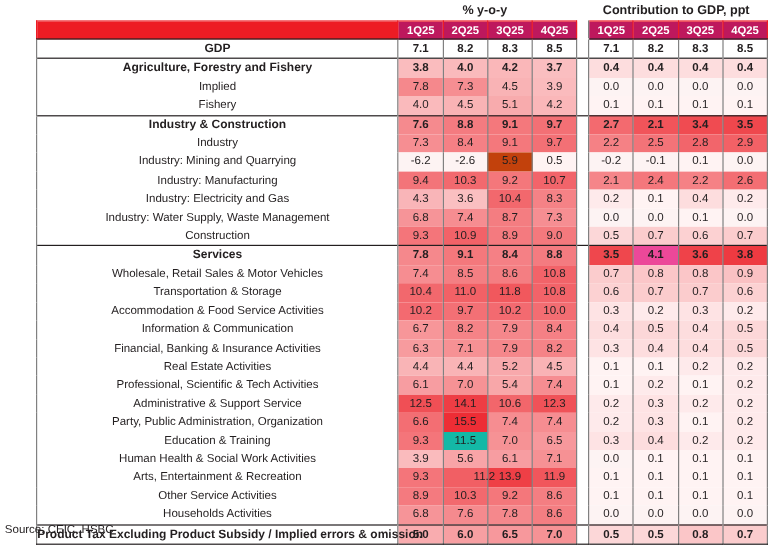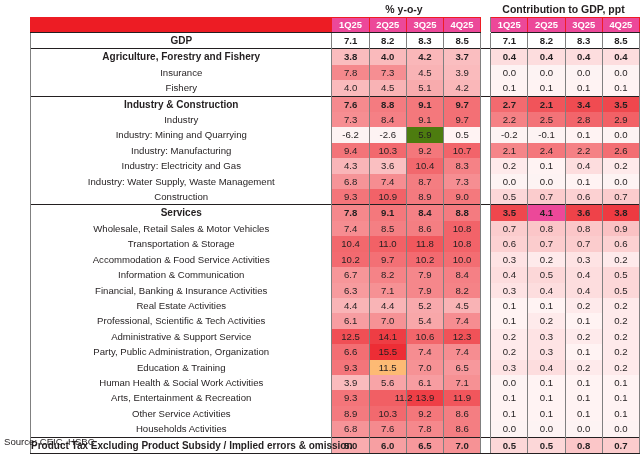--- a/index.html
+++ b/index.html
@@ -58,21 +58,21 @@
     box-sizing: border-box;
   }
 
   
   col.c-label { width: 300px; }
   col.c-num   { width: 37px; }
   col.c-gap   { width: 10px; }
 
   
   tr.hdr th {
-    background: #ec4899;
+    background: #be185d;
     color: #ffffff;
     font-weight: bold;
     font-size: 9.4px;
     height: 14px;
     line-height: 14px;
     border-top: 1px solid #ed1c24;
     border-bottom: 1px solid #231f20;
     border-left: 1px solid #ed1c24;
     border-right: 1px solid #ed1c24;
   }
@@ -175,21 +175,21 @@
           <td class="num" style="background: rgb(250, 186, 188);">4.0</td>
           <td class="num" style="background: rgb(250, 183, 185);">4.2</td>
           <td class="num" style="background: rgb(250, 190, 192); text-align: center;">3.7</td>
           <td class="gap"></td>
           <td class="num" style="background: rgb(253, 221, 222);">0.4</td>
           <td class="num" style="background: rgb(253, 221, 222);">0.4</td>
           <td class="num" style="background: rgb(253, 221, 222);">0.4</td>
           <td class="num" style="background: rgb(253, 221, 222);">0.4</td>
         </tr>
         <tr>
-          <td class="label">Insurance</td>
+          <td class="label">Implied</td>
           <td class="num" style="background: rgb(245, 136, 140);">7.8</td>
           <td class="num" style="background: rgb(246, 142, 146);">7.3</td>
           <td class="num" style="background: rgb(249, 179, 181);">4.5</td>
           <td class="num" style="background: rgb(250, 187, 189);">3.9</td>
           <td class="gap"></td>
           <td class="num" style="background: rgb(253, 243, 243);">0.0</td>
           <td class="num" style="background: rgb(253, 243, 243);">0.0</td>
           <td class="num" style="background: rgb(253, 243, 243);">0.0</td>
           <td class="num" style="background: rgb(253, 243, 243);">0.0</td>
         </tr>
@@ -226,21 +226,21 @@
           <td class="gap"></td>
           <td class="num" style="background: rgb(245, 129, 133);">2.2</td>
           <td class="num" style="background: rgb(243, 115, 120);">2.5</td>
           <td class="num" style="background: rgb(242, 101, 107);">2.8</td>
           <td class="num" style="background: rgb(242, 97, 102);">2.9</td>
         </tr>
         <tr>
           <td class="label">Industry: Mining and Quarrying</td>
           <td class="num" style="background: rgb(253, 243, 243);">-6.2</td>
           <td class="num" style="background: rgb(253, 243, 243);">-2.6</td>
-          <td class="num" style="background: #4d7c0f; margin-left: 24px;">5.9</td>
+          <td class="num" style="background: #c2410c; margin-left: 24px;">5.9</td>
           <td class="num" style="background: rgb(255, 243, 243);">0.5</td>
           <td class="gap"></td>
           <td class="num" style="background: rgb(253, 243, 243);">-0.2</td>
           <td class="num" style="background: rgb(253, 243, 243);">-0.1</td>
           <td class="num" style="background: rgb(255, 243, 243);">0.1</td>
           <td class="num" style="background: rgb(253, 243, 243);">0.0</td>
         </tr>
         <tr>
           <td class="label">Industry: Manufacturing</td>
           <td class="num" style="background: rgb(243, 116, 121);">9.4</td>
@@ -405,21 +405,21 @@
           <td class="num" style="background: rgb(246, 141, 145);">7.4</td>
           <td class="gap"></td>
           <td class="num" style="background: rgb(254, 234, 235);">0.2</td>
           <td class="num" style="background: rgb(254, 227, 228);">0.3</td>
           <td class="num" style="background: rgb(255, 243, 243);">0.1</td>
           <td class="num" style="background: rgb(254, 234, 235);">0.2</td>
         </tr>
         <tr>
           <td class="label">Education &amp; Training</td>
           <td class="num" style="background: rgb(244, 117, 122);">9.3</td>
-          <td class="num" style="background: #fdba74;">11.5</td>
+          <td class="num" style="background: #14b8a6;">11.5</td>
           <td class="num" style="background: rgb(246, 146, 149);">7.0</td>
           <td class="num" style="background: rgb(247, 152, 156);">6.5</td>
           <td class="gap"></td>
           <td class="num" style="background: rgb(254, 227, 228);">0.3</td>
           <td class="num" style="background: rgb(253, 221, 222);">0.4</td>
           <td class="num" style="background: rgb(254, 234, 235);">0.2</td>
           <td class="num" style="background: rgb(254, 234, 235);">0.2</td>
         </tr>
         <tr>
           <td class="label">Human Health &amp; Social Work Activities</td>

